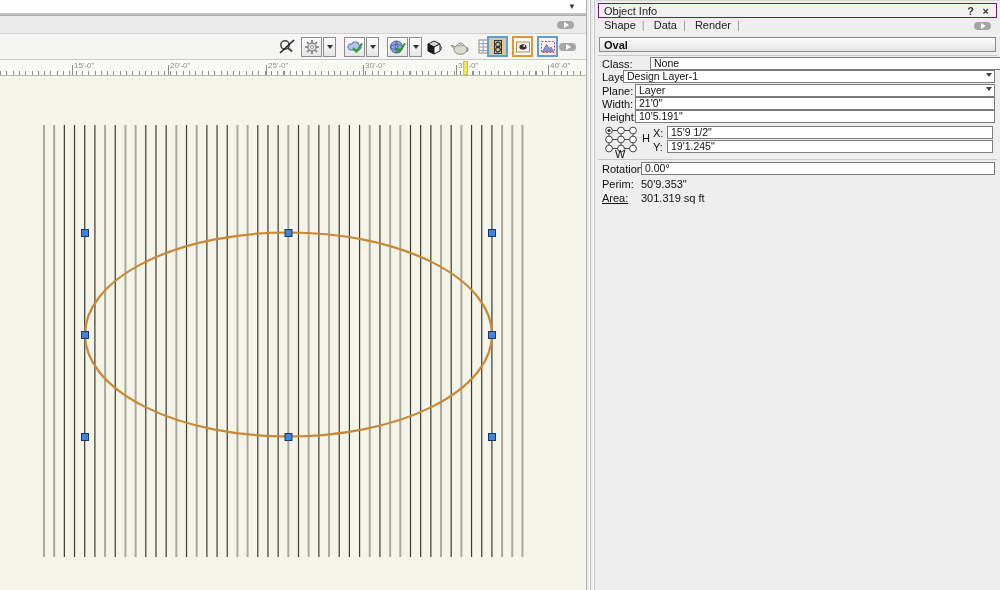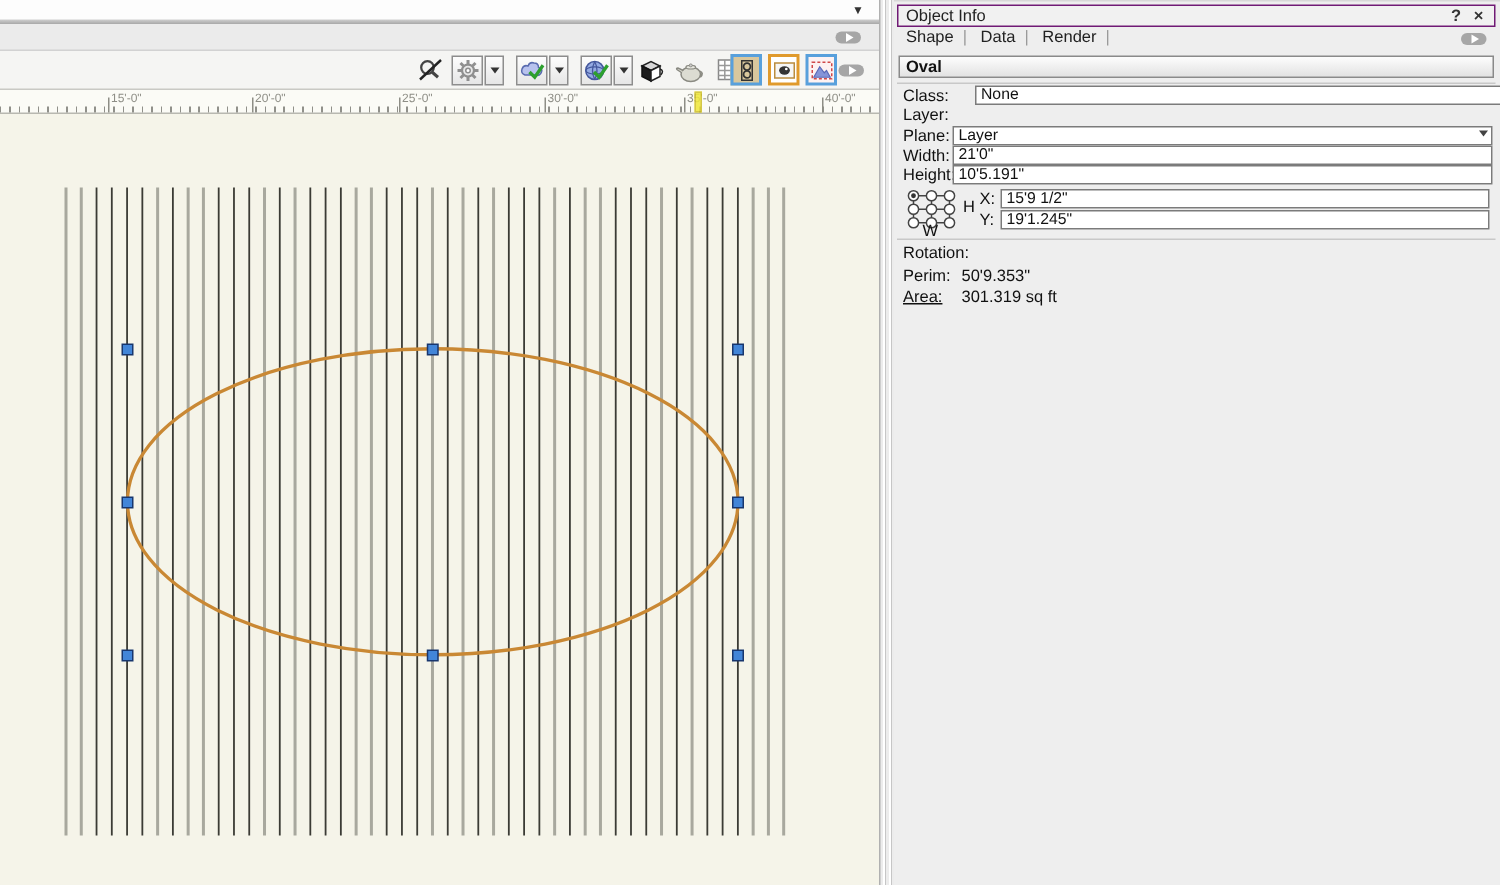--- a/index.html
+++ b/index.html
@@ -312,20 +312,24 @@
 
     <div class="psep" style="top:54px;"></div>
 
     <span class="prow-label" style="top:57px;">Class:</span>
     <div class="pinput" style="left:27px; top:56px; width:372px;margin-left:27px;">
       <span>None</span>
       <span class="combo-arrow"></span>
     </div>
 
     <span class="prow-label" style="top:70px;">Layer:</span>
+    <div class="pinput" style="left:27px; top:69px; width:372px;">
+      <span>Design Layer-1</span>
+      <span class="combo-arrow"></span>
+    </div>
 
     <span class="prow-label" style="top:84px;">Plane:</span>
     <div class="pinput" style="left:39px; top:83px; width:360px;">
       <span>Layer</span>
       <span class="combo-arrow"></span>
     </div>
 
     <span class="prow-label" style="top:97px;">Width:</span>
     <div class="pinput" style="left:39px; top:96px; width:360px;">
       <span>21'0"</span>
@@ -366,20 +370,23 @@
       <span>15'9 1/2"</span>
     </div>
     <span class="prow-label" style="left:57px; top:140px;">Y:</span>
     <div class="pinput" style="left:71px; top:139px; width:326px;">
       <span>19'1.245"</span>
     </div>
 
     <div class="psep" style="top:158px;"></div>
 
     <span class="prow-label" style="top:162px;">Rotation:</span>
+    <div class="pinput" style="left:45px; top:161px; width:354px;">
+      <span>0.00°</span>
+    </div>
 
     <span class="prow-label" style="top:177px;">Perim:</span>
     <span class="pstatic" style="left:45px; top:177px;">50'9.353"</span>
 
     <span class="prow-label" style="top:191px;text-decoration:underline;">Area:</span>
     <span class="pstatic" style="left:45px; top:191px;">301.319 sq ft</span>
   </div>
 </div>
 
 </body></html>

